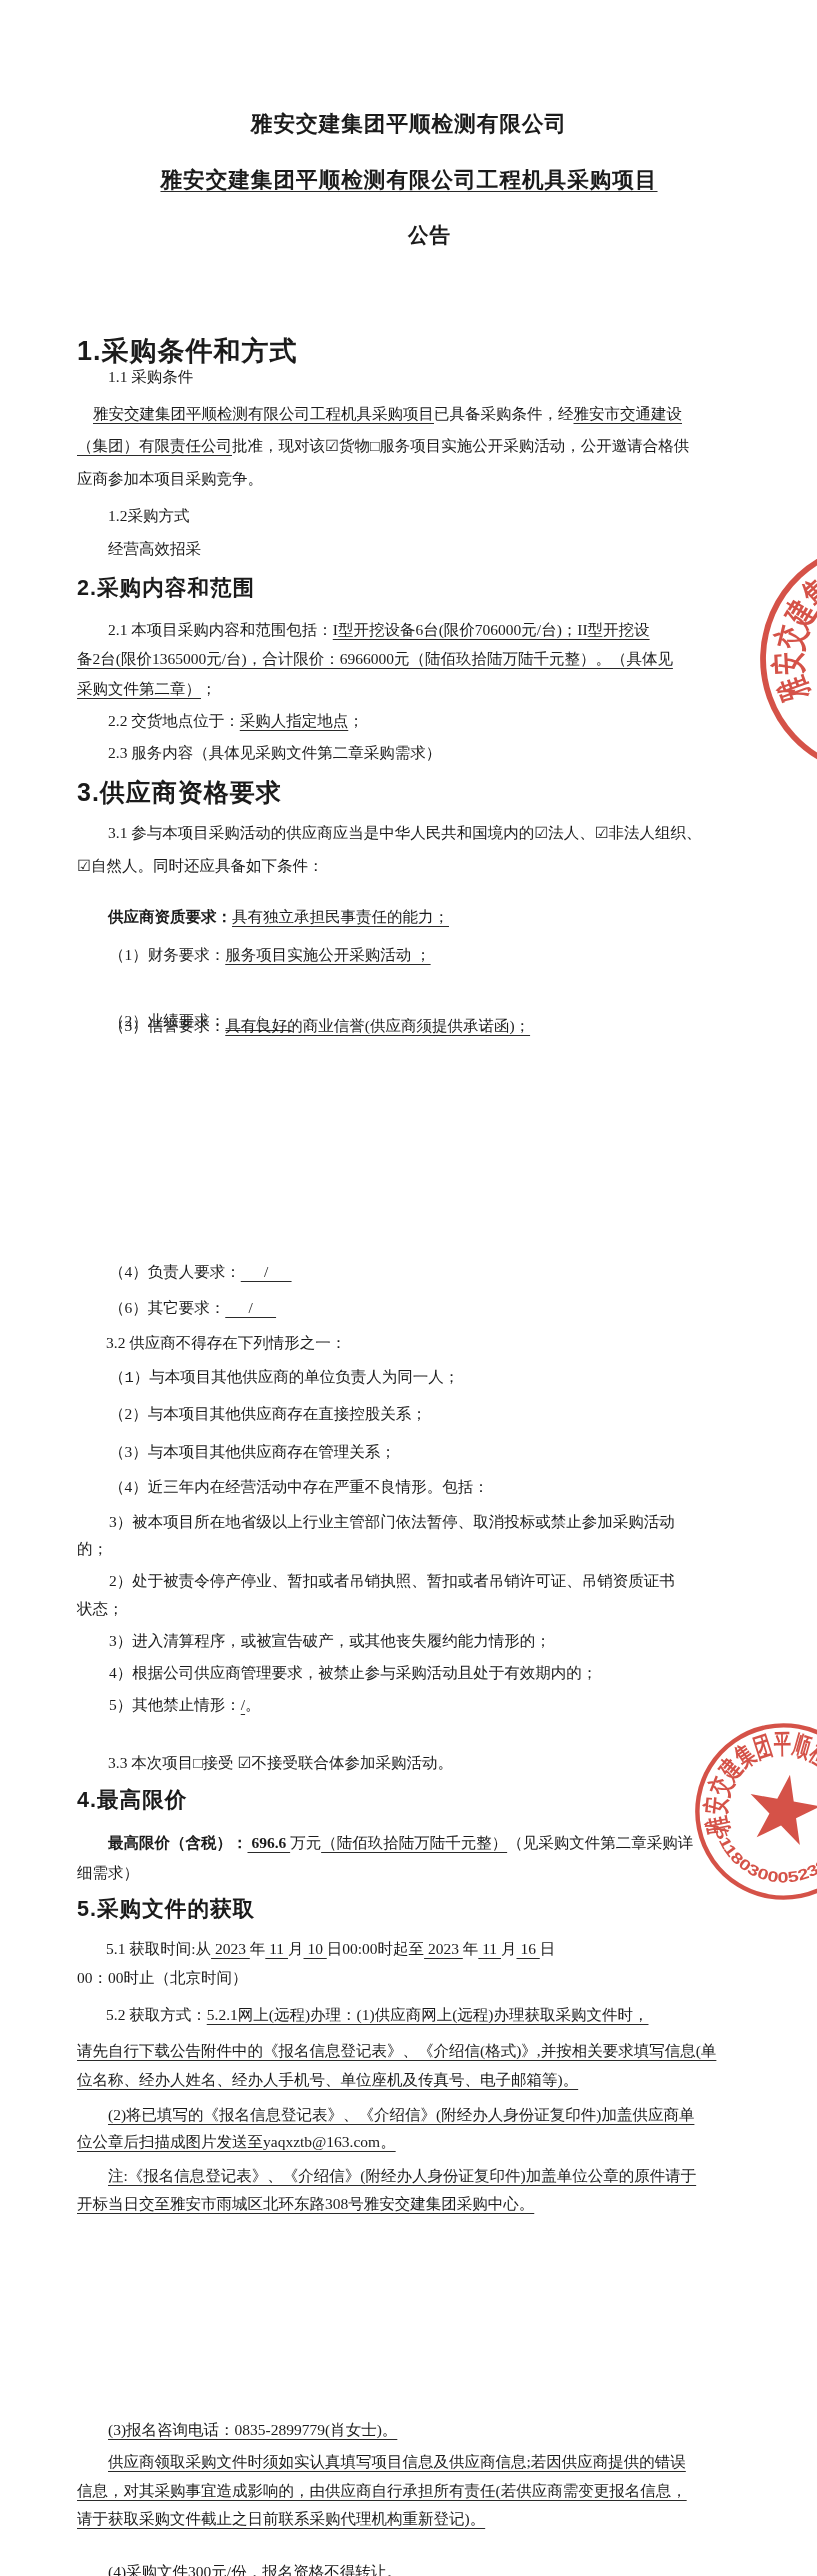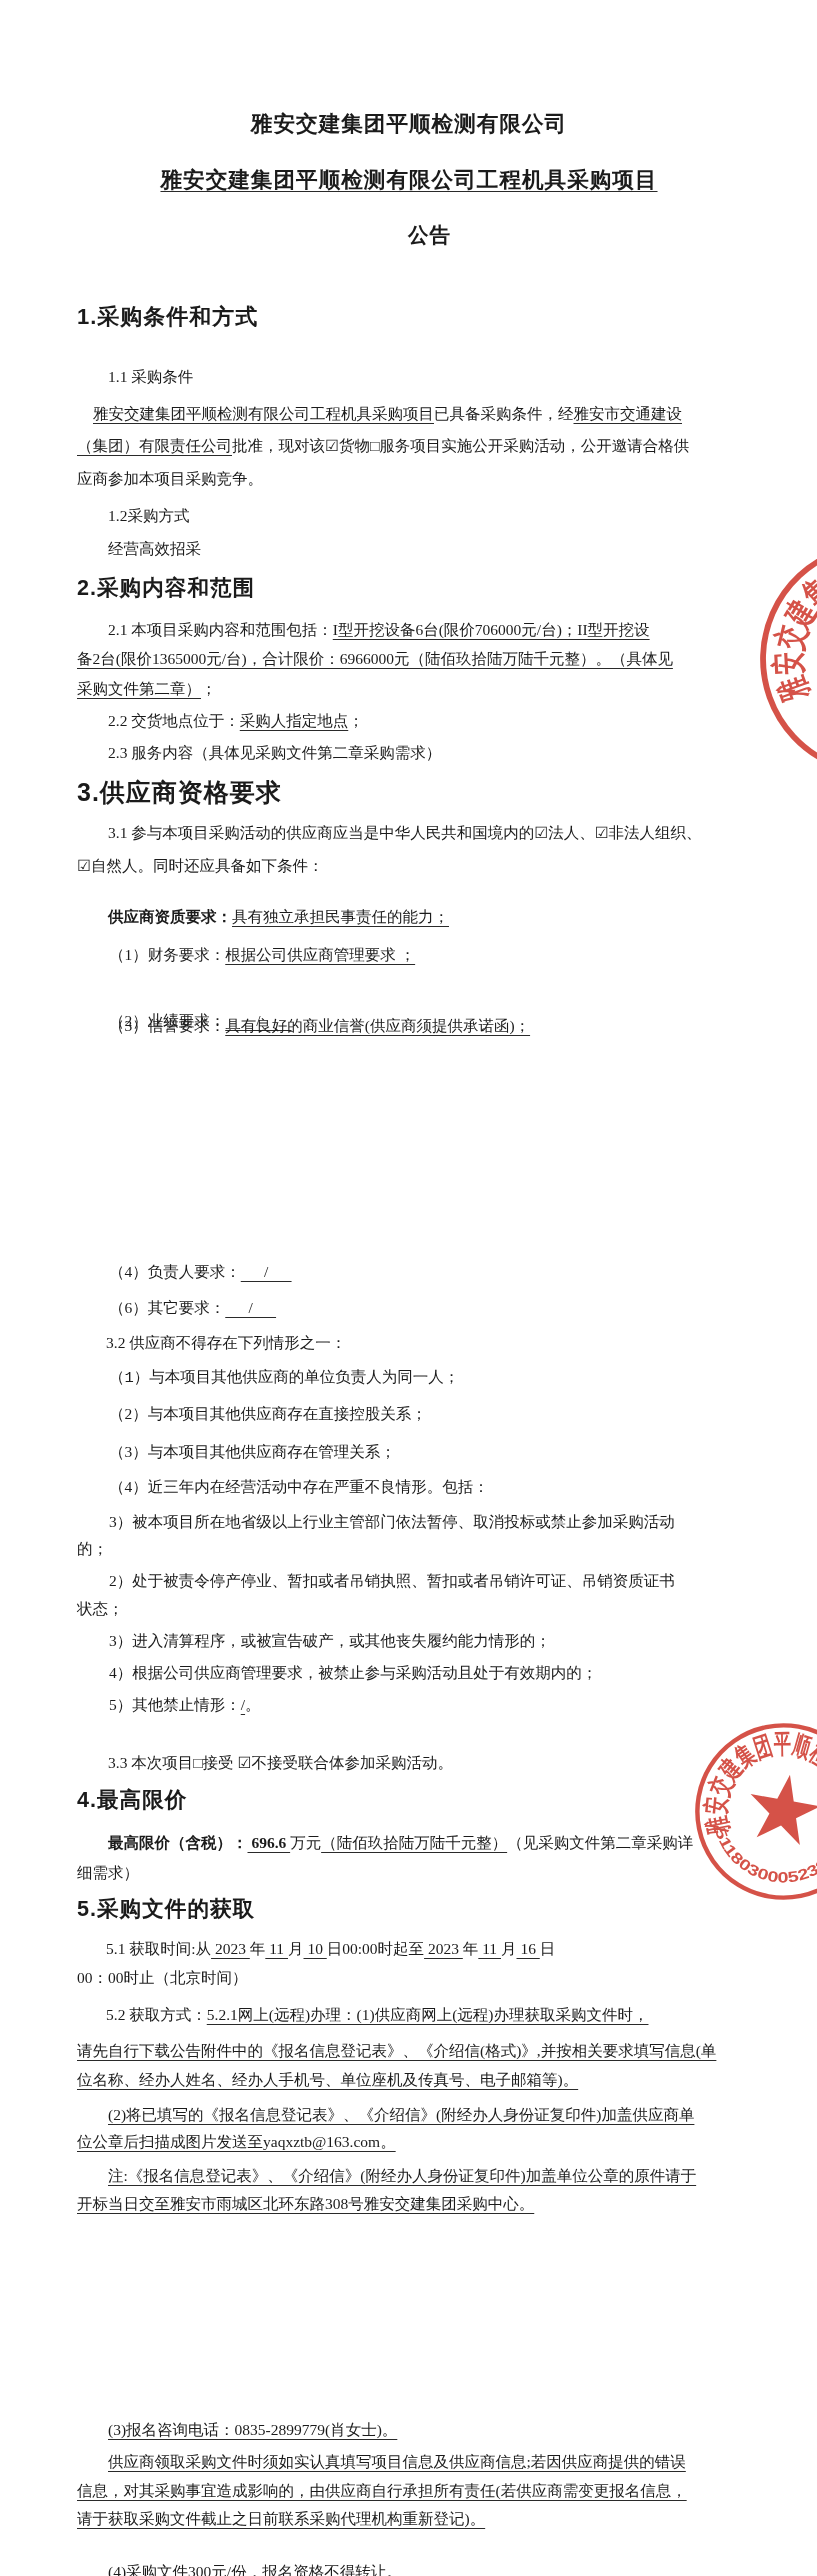--- a/index.html
+++ b/index.html
@@ -26,38 +26,38 @@
   .seal text{font-family:"Liberation Sans","DejaVu Sans",sans-serif;}
 </style>
 </head>
 <body>
 
 <div id="page">
   <div id="doc-lines">
       <div class="line heading" style="top: 112px; left: 0px; right: 0px; text-align: center; font-size: 21.6px; font-weight: 700;"><span>雅安交建集团平顺检测有限公司</span></div>
       <div class="line heading" style="top: 168px; left: 0px; right: 0px; text-align: center; font-size: 21.6px; font-weight: 700;"><span class="u">雅安交建集团平顺检测有限公司工程机具采购项目</span></div>
       <div class="line heading" style="top: 223px; left: 0px; right: 0px; text-align: center; font-size: 20.6px; padding-left: 41px;"><span>公告</span></div>
-      <div class="line heading" style="top: 304px; left: 77px; font-size: 22px; font-weight: 700;"><span>1.采购条件和方式</span></div>
+      <div class="line heading" style="top: 336px; left: 77px; font-size: 27px; font-weight: 700;"><span>1.采购条件和方式</span></div>
       <div class="line" style="top: 368px; left: 108px;"><span>1.1 采购条件</span></div>
       <div class="line" style="top: 405px; left: 93px;"><span class="u">雅安交建集团平顺检测有限公司工程机具采购项目</span><span>已具备采购条件，经</span><span class="u">雅安市交通建设</span></div>
       <div class="line" style="top: 437px; left: 77px;"><span class="u">（集团）有限责任公司</span><span>批准，现对该☑货物□服务项目实施公开采购活动，公开邀请合格供</span></div>
       <div class="line" style="top: 470px; left: 77px;"><span>应商参加本项目采购竞争。</span></div>
       <div class="line" style="top: 507px; left: 108px;"><span>1.2采购方式</span></div>
       <div class="line" style="top: 540px; left: 108px;"><span>经营高效招采</span></div>
       <div class="line heading" style="top: 576px; left: 77px; font-size: 21.6px; font-weight: 700;"><span>2.采购内容和范围</span></div>
       <div class="line" style="top: 621px; left: 108px;"><span>2.1 本项目采购内容和范围包括：</span><span class="u">I型开挖设备6台(限价706000元/台)；II型开挖设</span></div>
       <div class="line" style="top: 650px; left: 77px;"><span class="u">备2台(限价1365000元/台)，合计限价：6966000元（陆佰玖拾陆万陆千元整）。（具体见</span></div>
       <div class="line" style="top: 680px; left: 77px;"><span class="u">采购文件第二章）</span><span>；</span></div>
       <div class="line" style="top: 712px; left: 108px;"><span>2.2 交货地点位于：</span><span class="u">采购人指定地点</span><span>；</span></div>
       <div class="line" style="top: 744px; left: 108px;"><span>2.3 服务内容（具体见采购文件第二章采购需求）</span></div>
       <div class="line heading" style="top: 778px; left: 77px; font-size: 25px; font-weight: 700;"><span>3.供应商资格要求</span></div>
       <div class="line" style="top: 824px; left: 108px;"><span>3.1 参与本项目采购活动的供应商应当是中华人民共和国境内的☑法人、☑非法人组织、</span></div>
       <div class="line" style="top: 857px; left: 77px;"><span>☑自然人。同时还应具备如下条件：</span></div>
       <div class="line" style="top: 908px; left: 108px;"><span style="font-weight: 700;">供应商资质要求：</span><span class="u">具有独立承担民事责任的能力；</span></div>
-      <div class="line" style="top: 946px; left: 109px;"><span>（1）财务要求：</span><span class="u">根据公司供应商管理要求 ；</span></div>
+      <div class="line" style="top: 946px; left: 109px;"><span>（1）财务要求：</span><span class="u">服务项目实施公开采购活动 ；</span></div>
       <div class="line" style="top: 1012px; left: 109px;"><span>（2）业绩要求：</span><span class="u">        /        </span></div>
       <div class="line" style="top: 1017px; left: 109px;"><span>（3）信誉要求：</span><span class="u">具有良好的商业信誉(供应商须提供承诺函)；</span></div>
       <div class="line" style="top: 1263px; left: 109px;"><span>（4）负责人要求：</span><span class="u">      /      </span></div>
       <div class="line" style="top: 1299px; left: 109px;"><span>（6）其它要求：</span><span class="u">      /      </span></div>
       <div class="line" style="top: 1334px; left: 106px;"><span>3.2 供应商不得存在下列情形之一：</span></div>
       <div class="line" style="top: 1370px; left: 109px; font-family: Liberation Mono, monospace;"><span>（1）与本项目其他供应商的单位负责人为同一人；</span></div>
       <div class="line" style="top: 1405px; left: 109px;"><span>（2）与本项目其他供应商存在直接控股关系；</span></div>
       <div class="line" style="top: 1443px; left: 109px;"><span>（3）与本项目其他供应商存在管理关系；</span></div>
       <div class="line" style="top: 1478px; left: 109px;"><span>（4）近三年内在经营活动中存在严重不良情形。包括：</span></div>
       <div class="line" style="top: 1513px; left: 109px;"><span>3）被本项目所在地省级以上行业主管部门依法暂停、取消投标或禁止参加采购活动</span></div>

